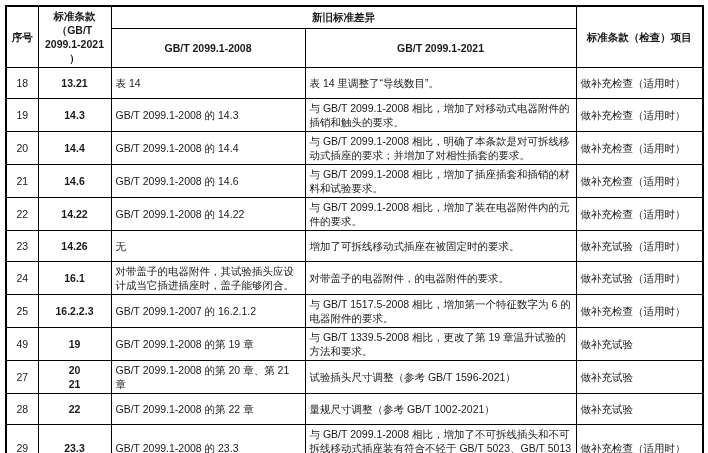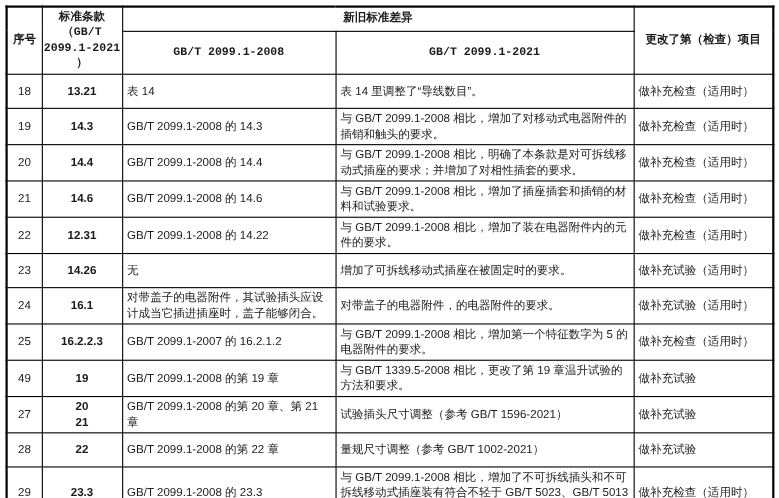--- a/index.html
+++ b/index.html
@@ -22,21 +22,20 @@
     line-height:14px;
     vertical-align:middle;
     padding:2px 4px;
     overflow:hidden;
     word-break:break-all;
   }
   .cmp th{
     font-weight:bold;
     text-align:center;
     padding:2px 1px;
-    font-family:Liberation Mono, monospace;
   }
   .cmp td{height:26px;margin-left:41px;}
   .c{text-align:center;}
   .pre{white-space:pre-line;font-weight:bold;}
   .hdr-top{height:18px;}
   .hdr-sub{height:34px;}
 </style>
 </head>
 <body>
 
@@ -50,21 +49,21 @@
       <col style="width:127px">
     </colgroup>
     <thead>
       <tr class="hdr-top">
         <th rowspan="2">序号</th>
         <th rowspan="2" class="pre">标准条款
 （GB/T
 2099.1-2021
 ）</th>
         <th colspan="2">新旧标准差异</th>
-        <th rowspan="2">更改了第（检查）项目</th>
+        <th rowspan="2">标准条款（检查）项目</th>
       </tr>
       <tr class="hdr-sub">
         <th>GB/T 2099.1-2008</th>
         <th>GB/T 2099.1-2021</th>
       </tr>
     </thead>
     <tbody id="tbody">
   <tr>
     <td class="c">18</td>
     <td class="c pre">13.21</td>
@@ -92,21 +91,21 @@
   <tr>
     <td class="c">21</td>
     <td class="c pre">14.6</td>
     <td>GB/T 2099.1-2008 的 14.6</td>
     <td>与 GB/T 2099.1-2008 相比，增加了插座插套和插销的材料和试验要求。</td>
     <td>做补充检查（适用时）</td>
   </tr>
 
   <tr>
     <td class="c">22</td>
-    <td class="c pre">12.31</td>
+    <td class="c pre">14.22</td>
     <td>GB/T 2099.1-2008 的 14.22</td>
     <td>与 GB/T 2099.1-2008 相比，增加了装在电器附件内的元件的要求。</td>
     <td>做补充检查（适用时）</td>
   </tr>
 
   <tr>
     <td class="c">23</td>
     <td class="c pre">14.26</td>
     <td>无</td>
     <td>增加了可拆线移动式插座在被固定时的要求。</td>
@@ -118,21 +117,21 @@
     <td class="c pre">16.1</td>
     <td>对带盖子的电器附件，其试验插头应设计成当它插进插座时，盖子能够闭合。</td>
     <td>对带盖子的电器附件，的电器附件的要求。</td>
     <td>做补充试验（适用时）</td>
   </tr>
 
   <tr>
     <td class="c">25</td>
     <td class="c pre">16.2.2.3</td>
     <td>GB/T 2099.1-2007 的 16.2.1.2</td>
-    <td>与 GB/T 2099.1-2008 相比，增加第一个特征数字为 5 的电器附件的要求。</td>
+    <td>与 GB/T 1517.5-2008 相比，增加第一个特征数字为 6 的电器附件的要求。</td>
     <td>做补充检查（适用时）</td>
   </tr>
 
   <tr>
     <td class="c">49</td>
     <td class="c pre">19</td>
     <td>GB/T 2099.1-2008 的第 19 章</td>
     <td>与 GB/T 1339.5-2008 相比，更改了第 19 章温升试验的方法和要求。</td>
     <td>做补充试验</td>
   </tr>

